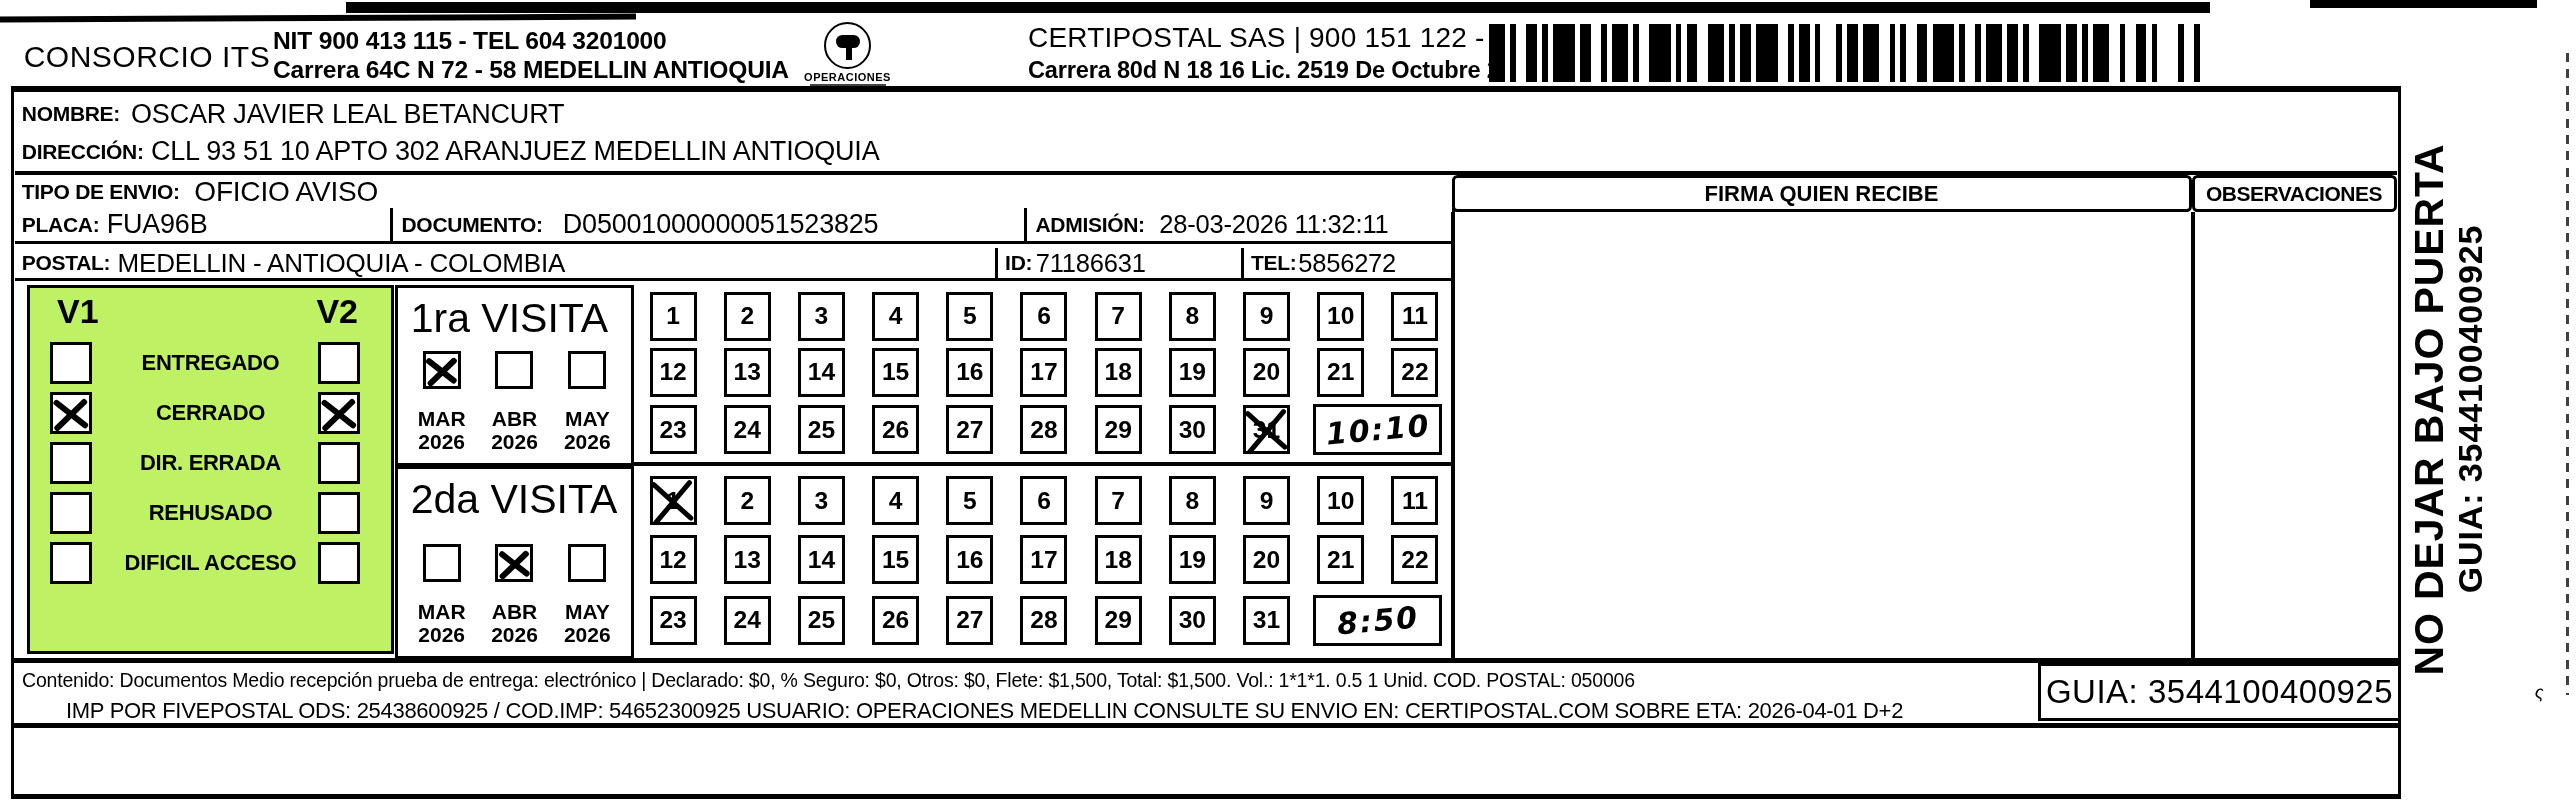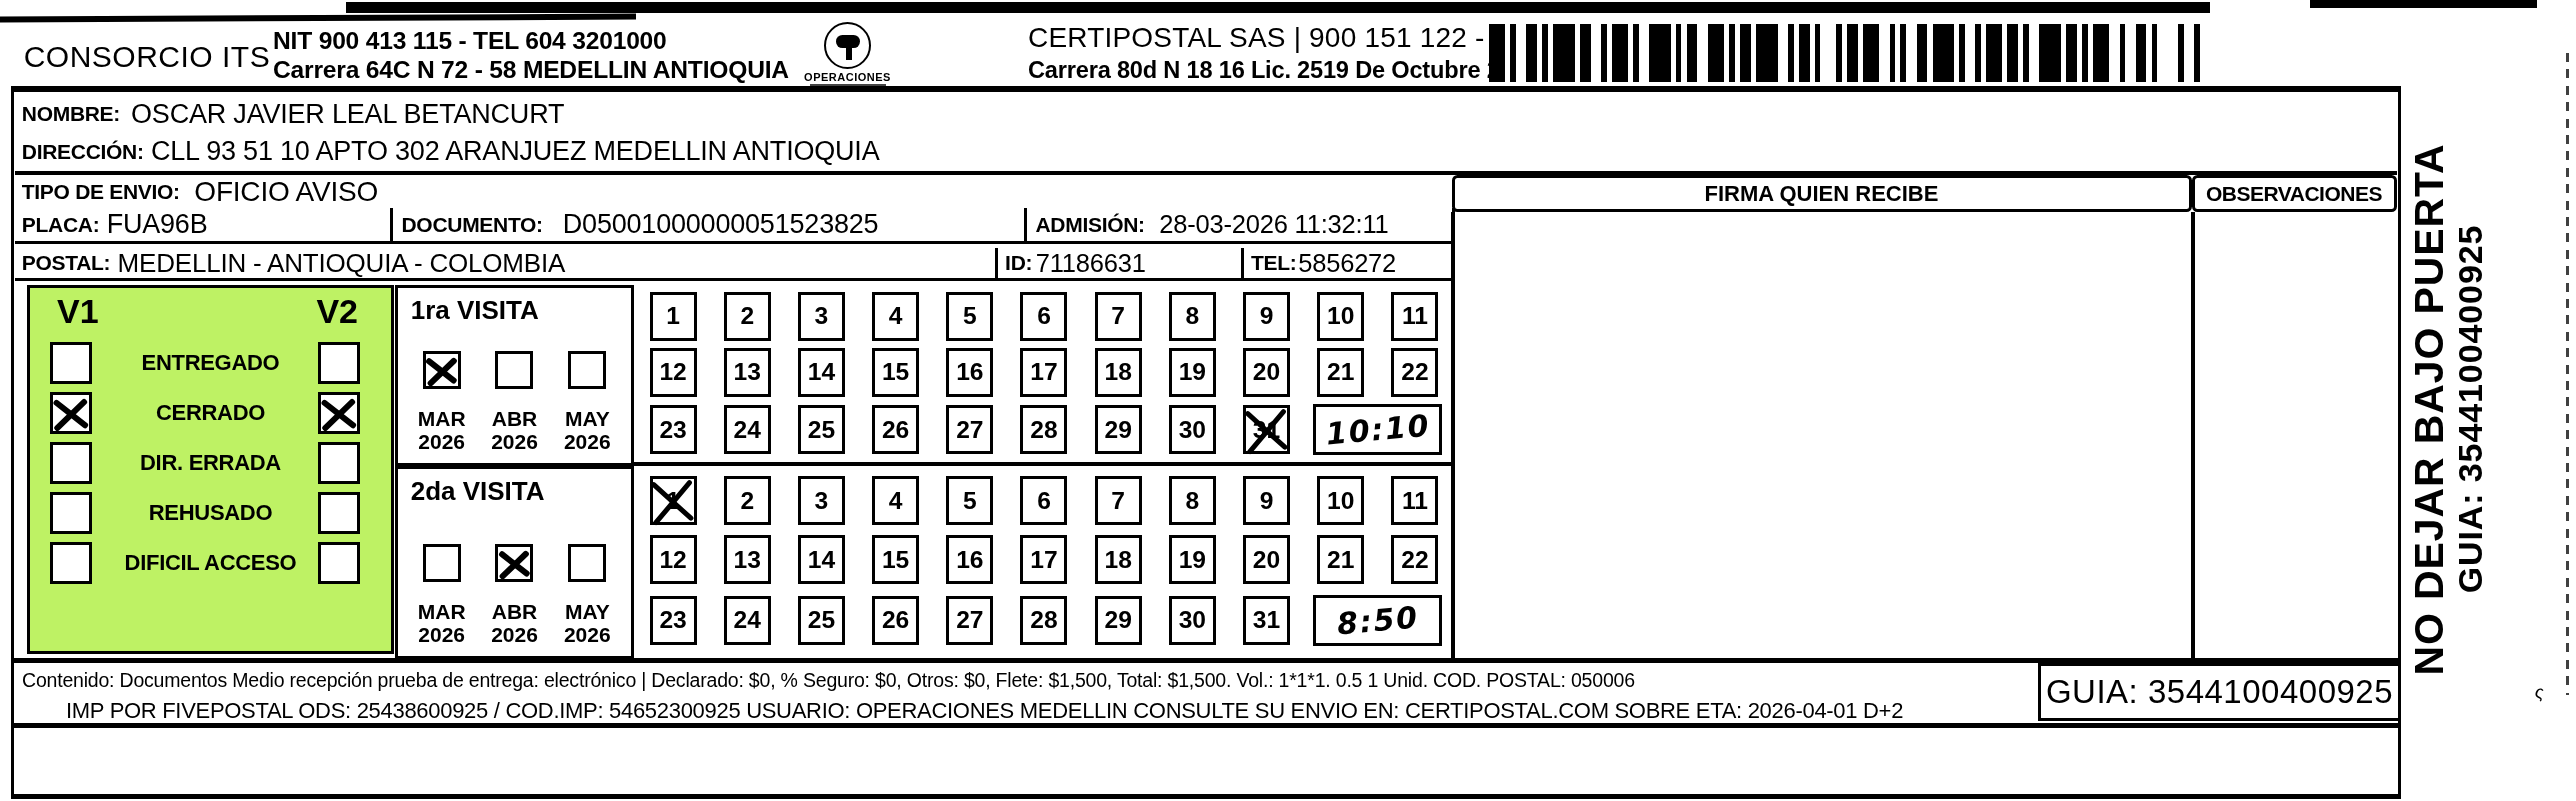--- a/index.html
+++ b/index.html
@@ -71,21 +71,21 @@
   .v1v2-box { border: 3.6px solid #000; display: flex; flex-direction: column; background:#bef264; }
   .v1v2-head { display: flex; justify-content: space-between; padding: 3.6px 33px 0 27px;
                font-size: 34px; font-weight: 700; }
   .status-rows { flex: 1; display: grid; grid-template-rows: repeat(6, 1fr);
                  padding: 7.3px 20px 12.7px; }
   .status-row { display: grid; grid-template-columns: 53px 1fr 53px; align-items: center; }
   .status-label { text-align: center; font-weight: 700; font-size: 22px; letter-spacing: -0.3px; }
 
   
   .visit-box { border: 3.6px solid #000; display: flex; flex-direction: column; background:#fff; }
-  .visit-title { font-size: 26px; font-weight: 700; padding: 7.3px 0 0 12.7px; white-space: nowrap; }
+  .visit-title { font-size: 41px; font-weight: 400; padding: 7.3px 0 0 12.7px; white-space: nowrap; }
   .visit-months { margin-top: auto; display: grid; grid-template-columns: repeat(3, 1fr);
                   padding: 0 7.3px 9px; }
   .month-cell { display: flex; flex-direction: column; align-items: center; }
   .month-name, .month-year { font-weight: 700; font-size: 21px; line-height: 23.6px; }
   .month-name { margin-top: 18px; }
 
   
   .cal { position: absolute; display: grid; grid-template-columns: repeat(11, 1fr); }
   .cal-cell { display: flex; align-items: center; justify-content: center; }
   .cal-cell.time { grid-column: span 2; }

